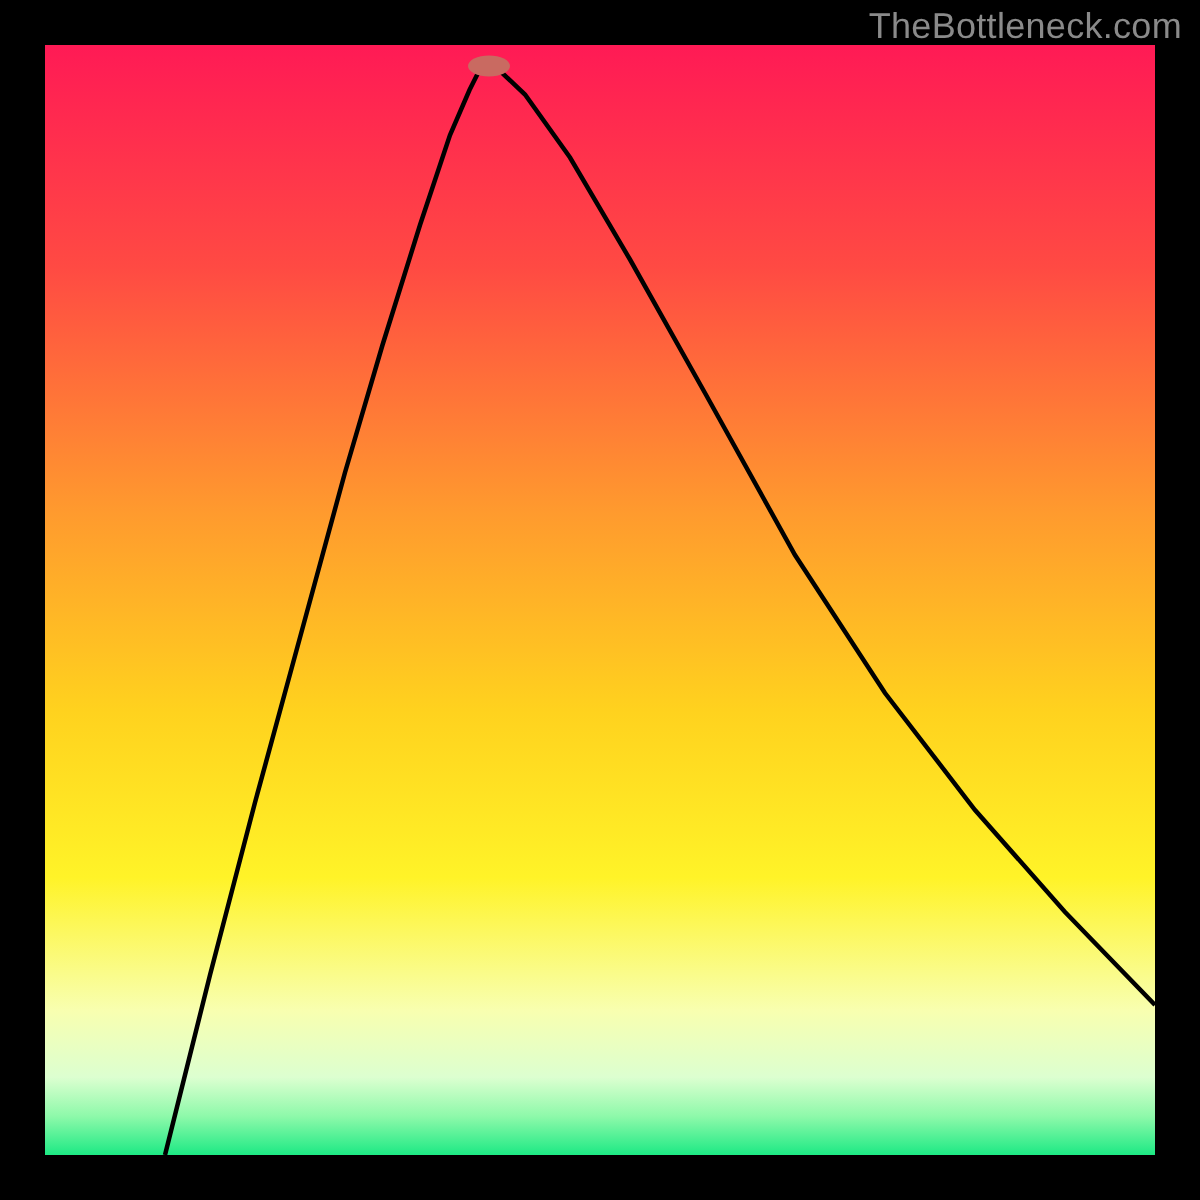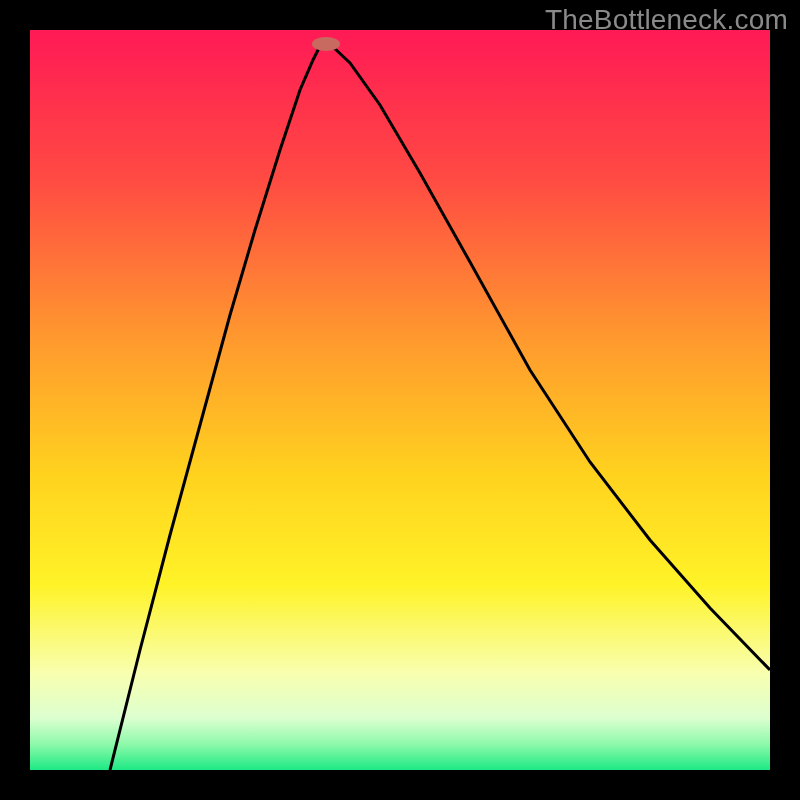--- a/index.html
+++ b/index.html
@@ -43,21 +43,21 @@
   }
   .marker {
     position: absolute;
     border-radius: 50% / 50%;
   }
   .watermark {
     position: absolute;
     top: 4px;
     right: 12px;
     color: #8a8a8a;
-    font-size: 28px;
+    font-size: 24px;
     font-weight: 400;
     letter-spacing: 0.2px;
     user-select: none;
   }
 </style>
 </head>
 <body>
 
 <div class="frame">
 

